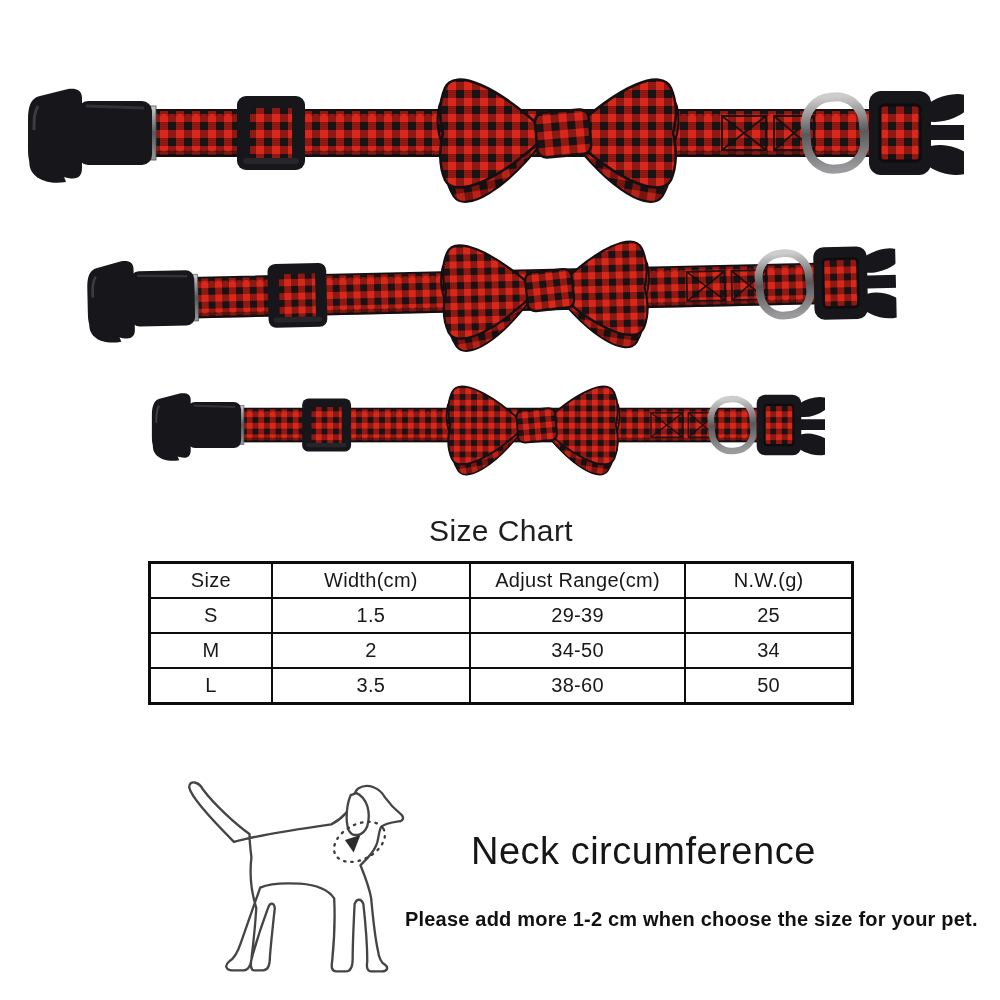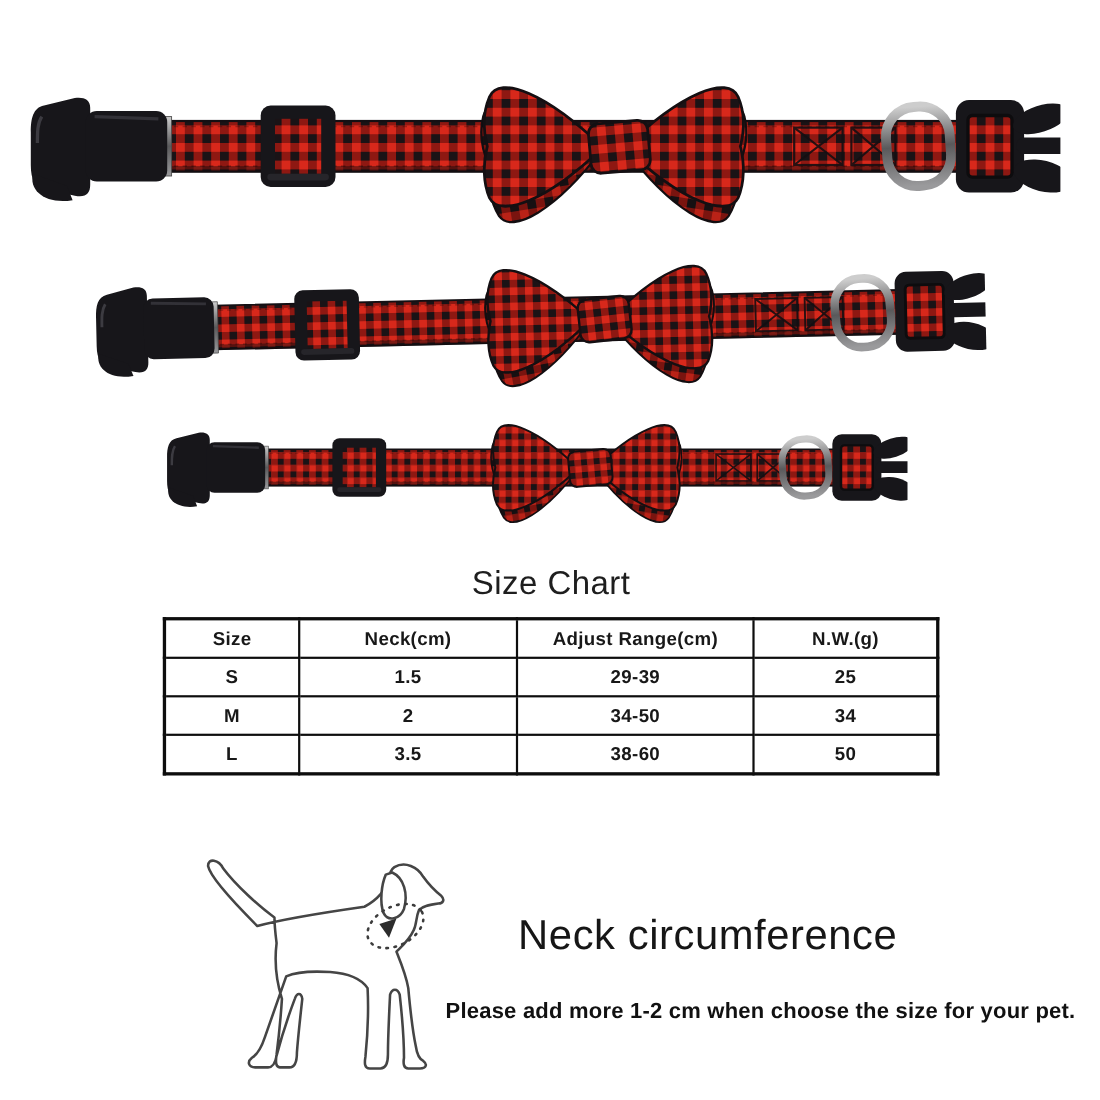--- a/index.html
+++ b/index.html
@@ -15,21 +15,21 @@
     font-size:30px;font-weight:400;letter-spacing:.4px;color:#1e1e1e;
   }
   table.size-chart{
     left:148px;top:561px;width:706px;
     border-collapse:collapse;table-layout:fixed;
     border:3px solid #0d0d0d;
   }
   table.size-chart th,table.size-chart td{
     border:2.5px solid #0d0d0d;height:33px;padding:0;
     text-align:center;vertical-align:middle;
-    font-size:17px;font-weight:700;color:#181818;letter-spacing:.3px;
+    font-size:20px;font-weight:400;color:#181818;letter-spacing:.3px;
   }
   .col-size{width:17.4%;} .col-width{width:28.2%;}
   .col-range{width:30.6%;} .col-nw{width:23.8%;}
 
   
   .neck-heading{
     left:427px;top:830px;font-size:38px;font-weight:500;color:#161616;
     letter-spacing:.5px;
     margin-left:44px;
   }
@@ -126,21 +126,21 @@
   <table class="abs size-chart">
     <colgroup>
       <col class="col-size">
         <col class="col-width">
         <col class="col-range">
         <col class="col-nw">
     </colgroup>
     <thead>
       <tr>
         <th>Size</th>
-        <th>Neck(cm)</th>
+        <th>Width(cm)</th>
         <th>Adjust Range(cm)</th>
         <th>N.W.(g)</th>
       </tr>
     </thead>
     <tbody>
       <tr>
         <td>S</td>
         <td>1.5</td>
         <td>29-39</td>
         <td>25</td>

